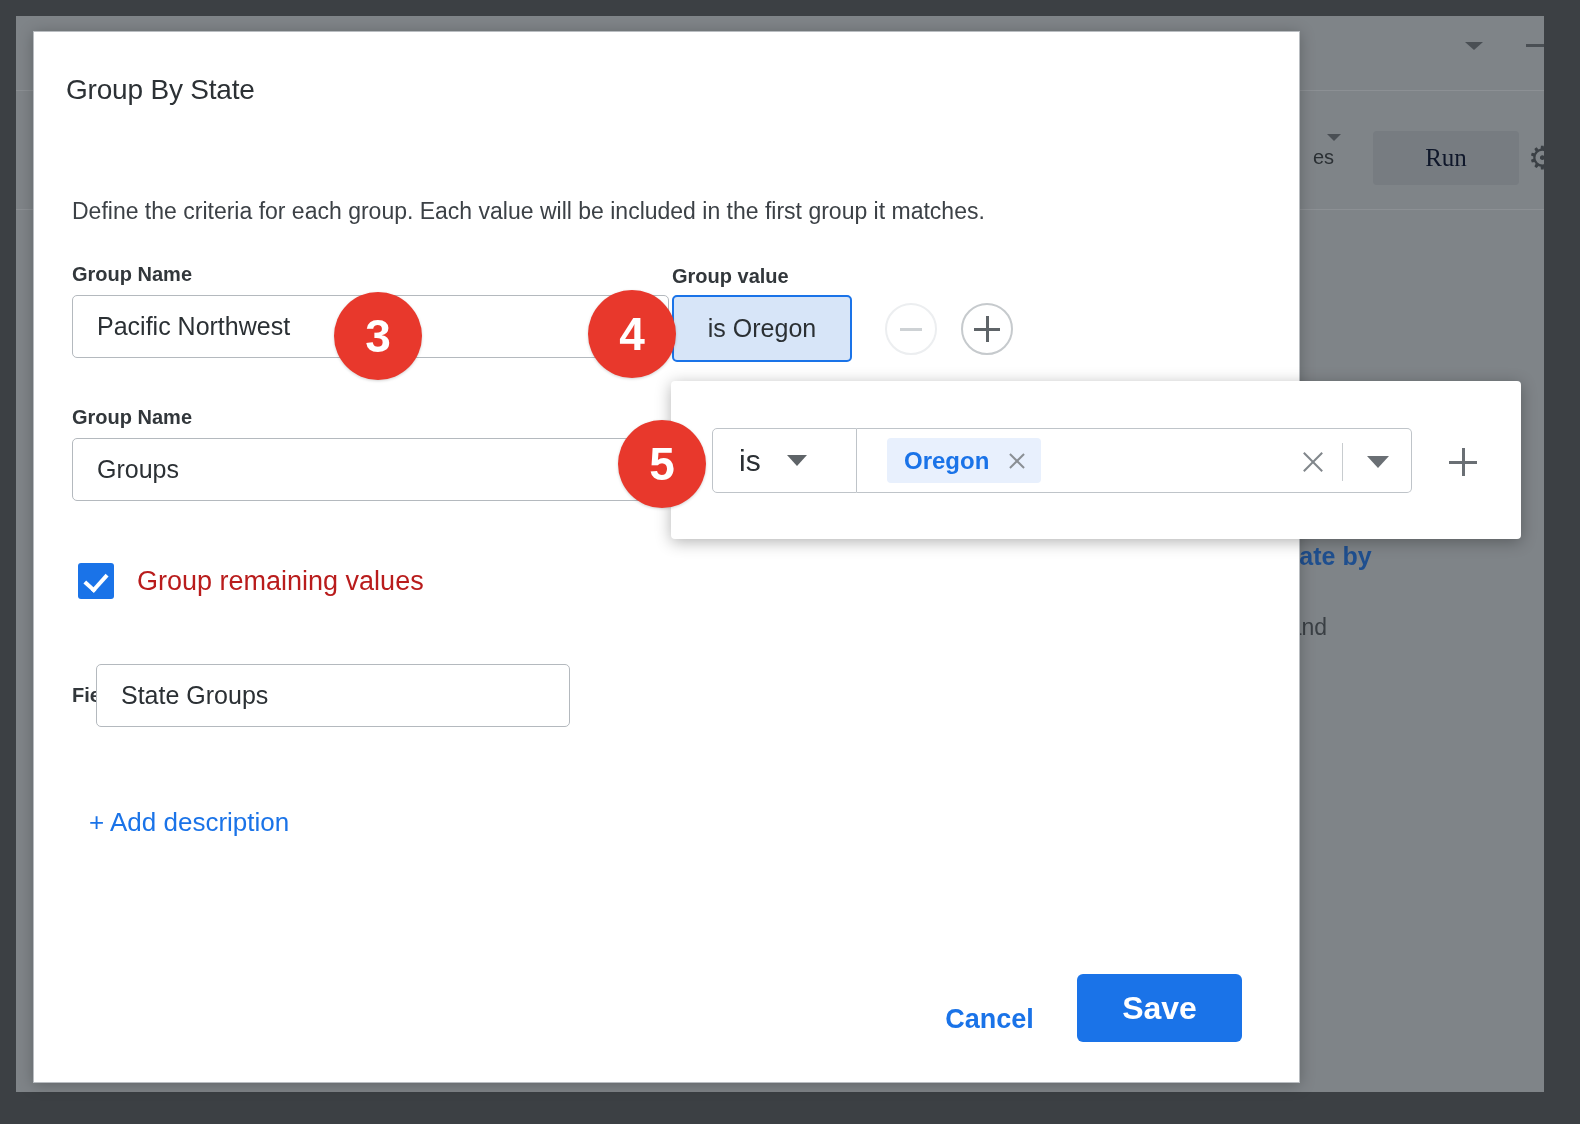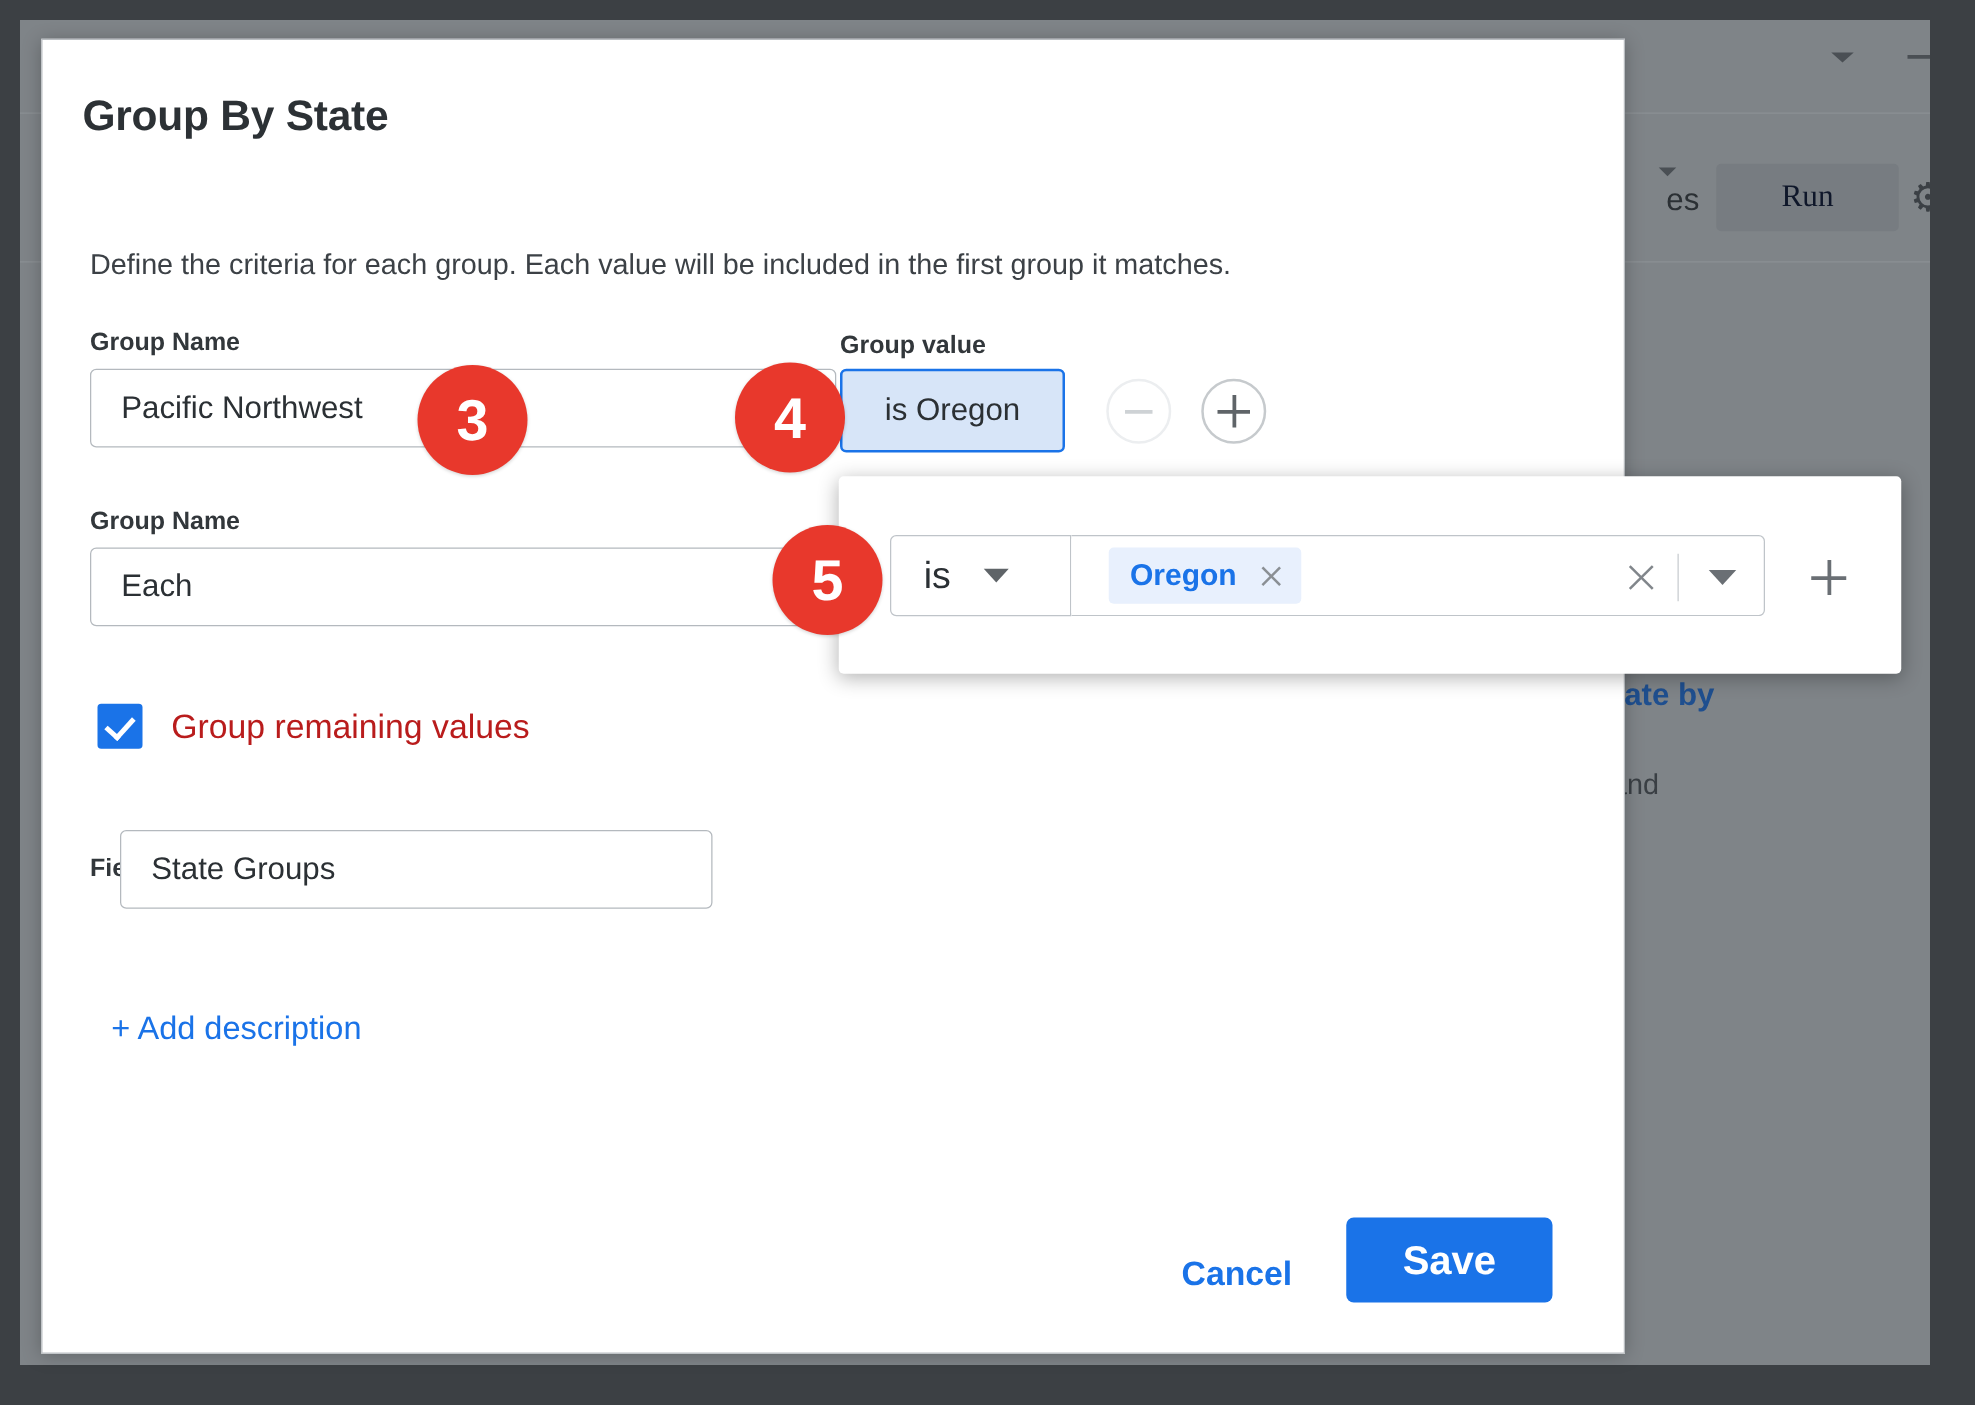--- a/index.html
+++ b/index.html
@@ -48,23 +48,22 @@
   }
   .bg-actionbar {
     position: absolute;
     left: 0; top: 75px;
     width: 100%; height: 118px;
     border-bottom: 1px solid #8c9094;
   }
   .bg-es-label {
     position: absolute;
     left: 1297px; top: 130px;
-    font-size: 25px;
+    font-size: 20px;
     color: #2b3034;
-    margin-left: 20px;
   }
   .bg-chevron-small {
     position: absolute;
     left: 1311px; top: 118px;
     width: 0; height: 0;
     border-left: 7px solid transparent;
     border-right: 7px solid transparent;
     border-top: 7px solid #4a4f54;
   }
   .bg-run-btn {
@@ -118,22 +117,22 @@
     width: 1267px;
     height: 1052px;
     background: #ffffff;
     border: 1px solid #b9bdc1;
     box-shadow: 0 2px 14px rgba(0,0,0,0.25);
     box-sizing: border-box;
   }
   .dlg-title {
     position: absolute;
     left: 32px; top: 42px;
-    font-size: 34px;
-    font-weight: 700;
+    font-size: 28px;
+    font-weight: 400;
     color: #2c3135;
     letter-spacing: -0.2px;
   }
   .dlg-sub {
     position: absolute;
     left: 38px; top: 166px;
     font-size: 23px;
     color: #3c4146;
   }
 
@@ -427,21 +426,21 @@
 
 <div id="modal">
 
   <div class="dlg-title">Group By State</div>
   <div class="dlg-sub">Define the criteria for each group. Each value will be included in the first group it matches.</div>
 
   <div class="fld-label" id="lbl-gn1">Group Name</div>
   <div class="txt-input" id="inp-gn1">Pacific Northwest</div>
 
   <div class="fld-label" id="lbl-gn2">Group Name</div>
-  <div class="txt-input" id="inp-gn2">Each</div>
+  <div class="txt-input" id="inp-gn2">Groups</div>
 
   <div class="fld-label" id="lbl-gv">Group value</div>
   <div id="btn-gv">is Oregon</div>
 
   <div class="round-btn" id="btn-minus">
     <span class="glyph-minus"></span>
   </div>
   <div class="round-btn" id="btn-plus">
     <span style="position:relative;width:26px;height:26px;">
       <span class="plus-v" style="left:11.5px;top:0;"></span>

